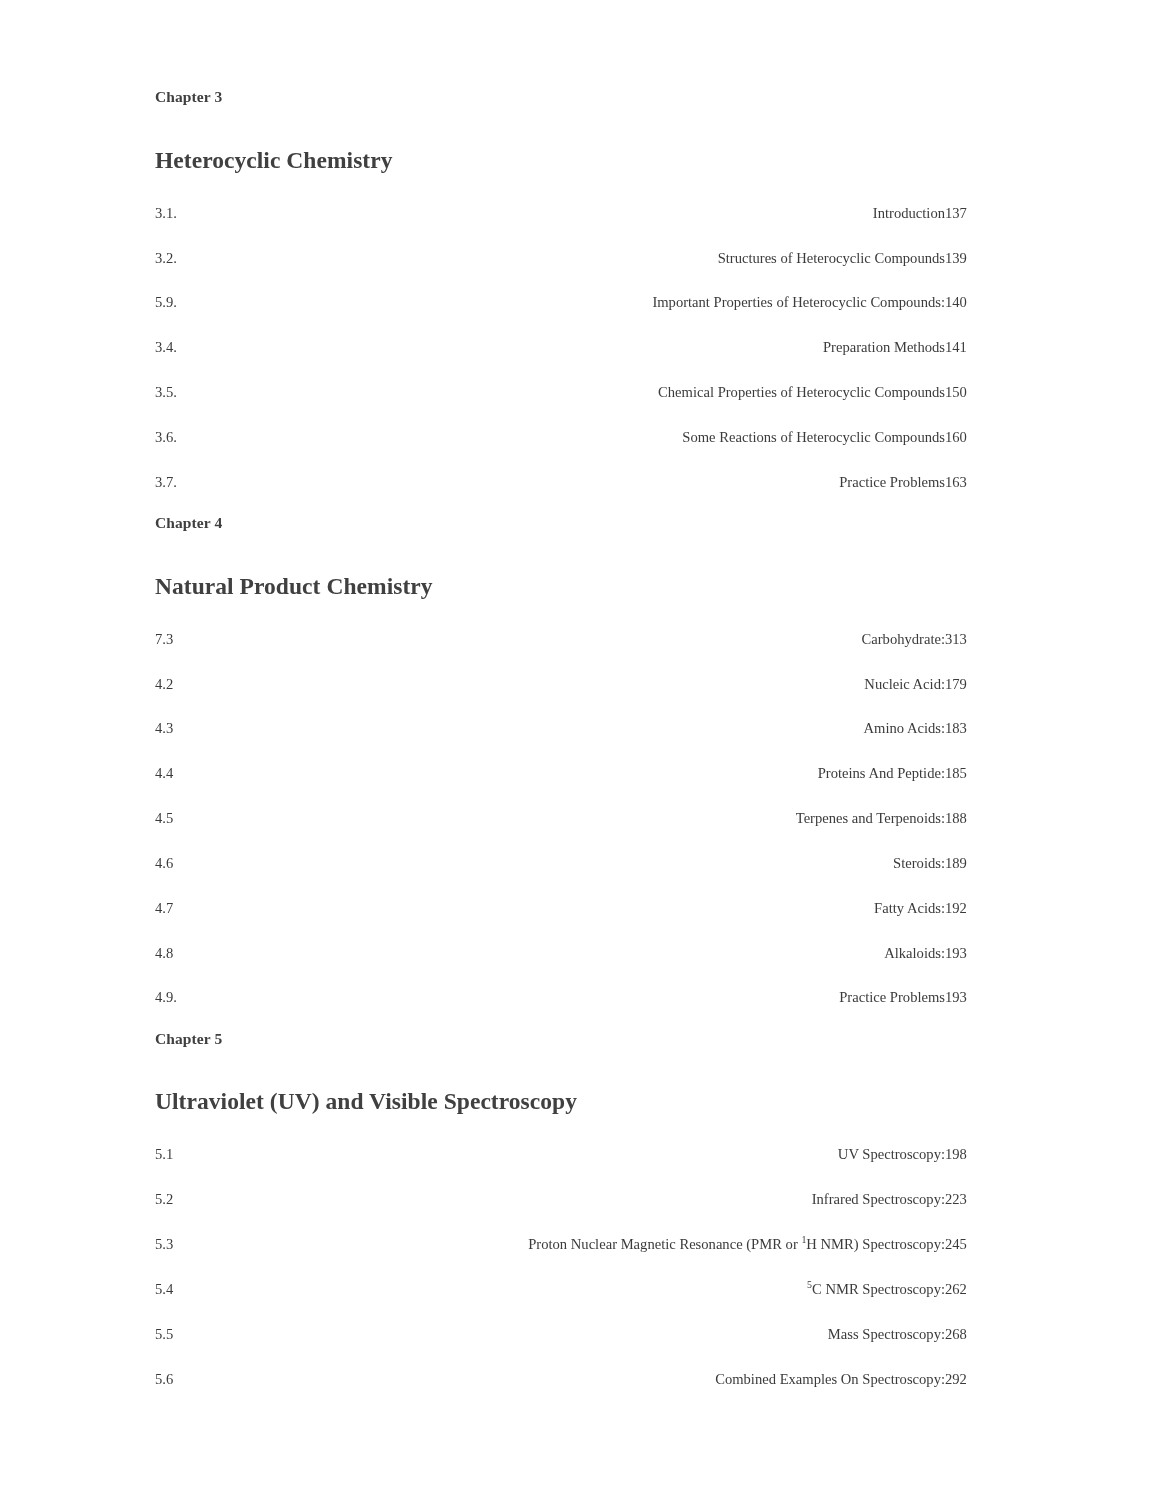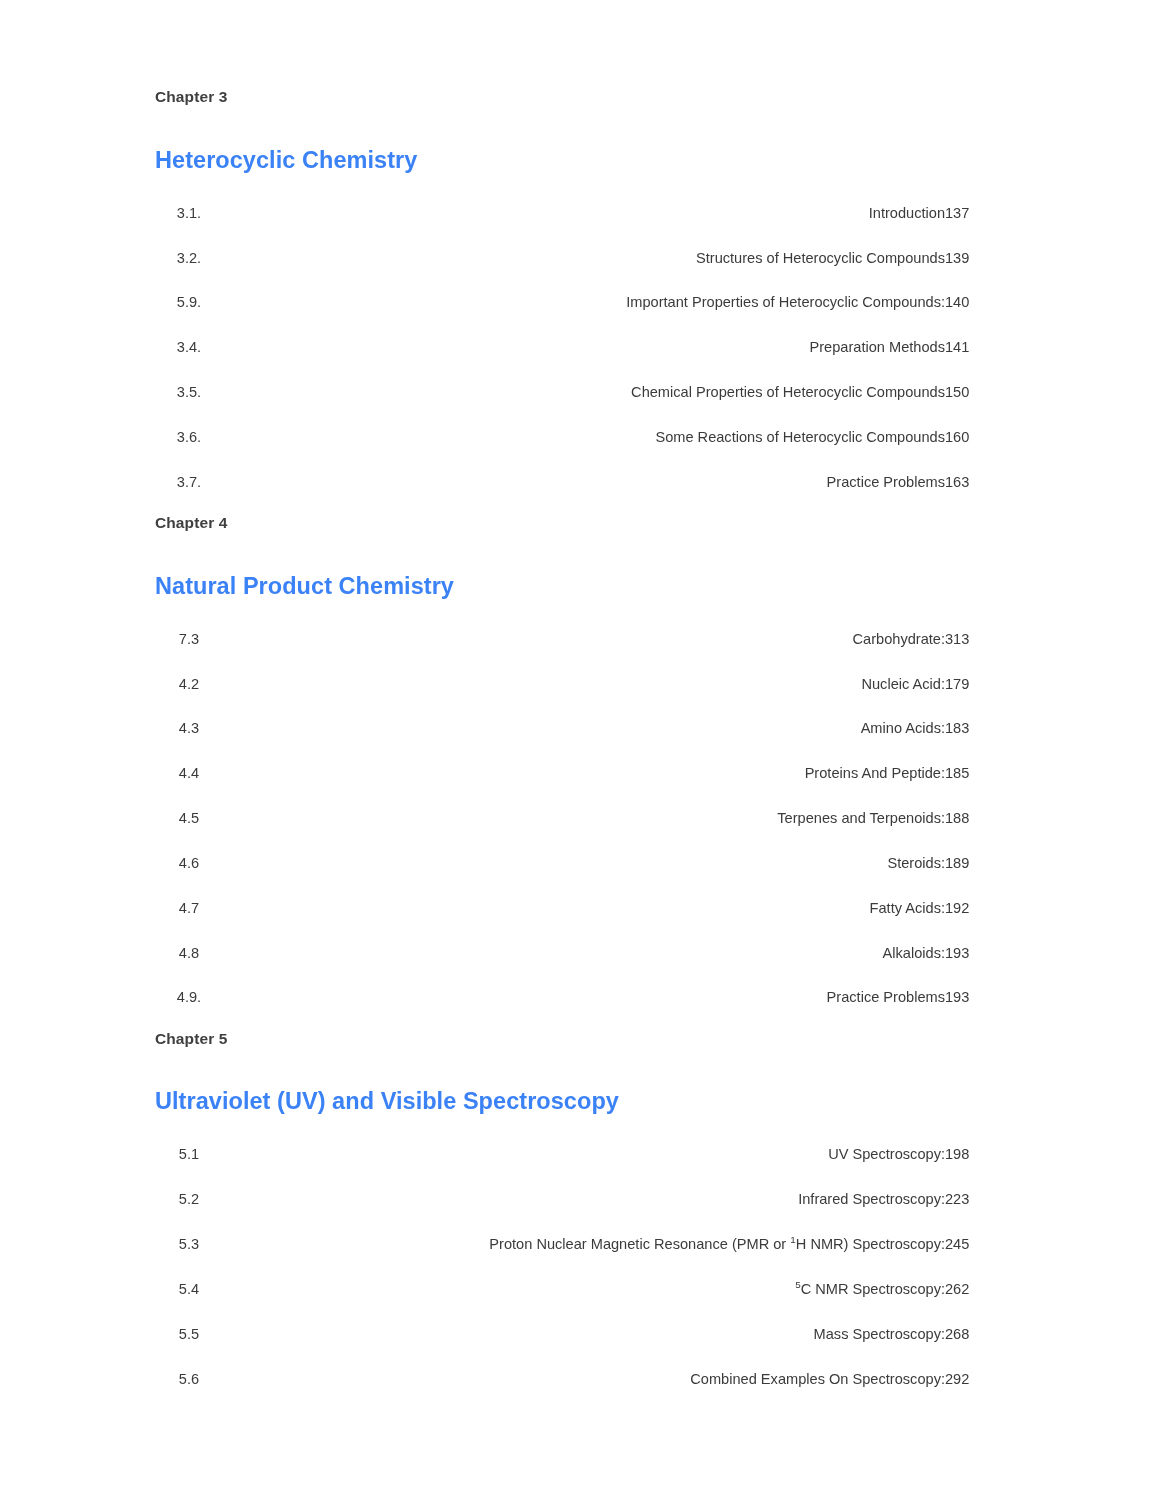--- a/index.html
+++ b/index.html
@@ -15,20 +15,21 @@
     -webkit-font-smoothing: antialiased;
   }
   .page {
     position: relative;
     width: 1159px;
     height: 1500px;
     background: #ffffff;
     box-sizing: border-box;
     padding: 0;
     overflow: hidden;
+    font-family: Liberation Serif, serif;
   }
   .content {
     position: absolute;
     left: 155px;
     top: 88px;
     width: 850px;
   }
 
   
   .chapter-block {
@@ -39,21 +40,21 @@
     font-weight: bold;
     color: #3f3f3f;
     letter-spacing: 0.1px;
     line-height: 1.2;
     margin: 0;
     padding: 0;
   }
   .chapter-title {
     font-size: 23.5px;
     font-weight: bold;
-    color: #3b82f6;
+    color: #404040;
     letter-spacing: 0.05px;
     line-height: 1.2;
     margin: 39px 0 0 0;
     padding: 0;
   }
 
   
   .toc-list {
     margin: 30px 0 0 0;
     padding: 0;
@@ -66,21 +67,21 @@
     color: #3b3b3b;
     line-height: 1.25;
     margin: 0 0 26.6px 0;
   }
   .toc-row:last-child {
     margin-bottom: 0;
   }
   .toc-num {
     flex: 0 0 68px;
     width: 68px;
-    text-align: center;
+    text-align: left;
     white-space: nowrap;
   }
   .toc-title {
     flex: 1 1 auto;
     text-align: right;
     white-space: nowrap;
     overflow: hidden;
   }
   .toc-page {
     flex: 0 0 60px;

